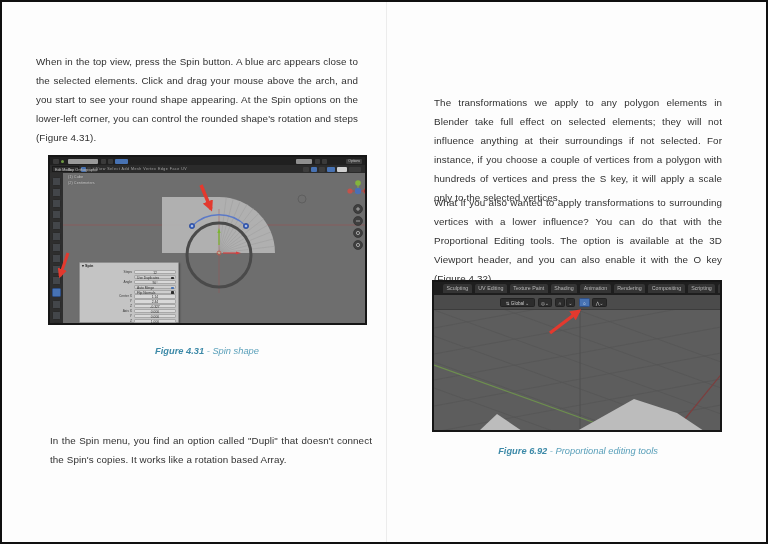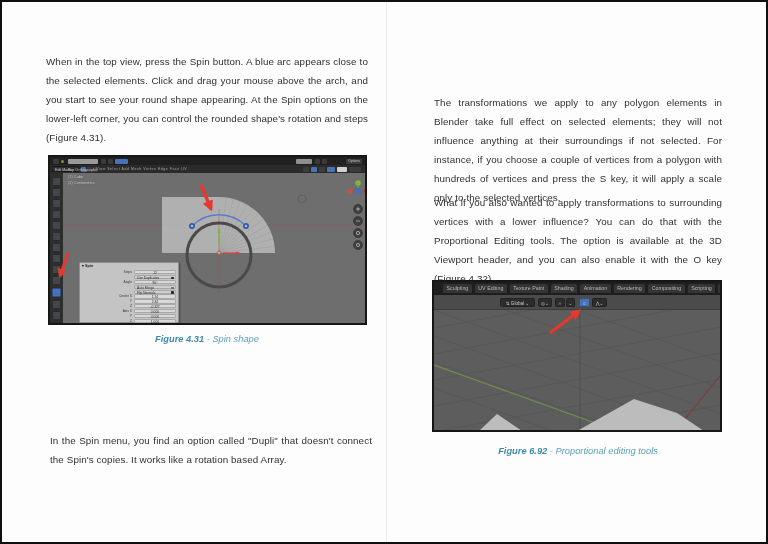--- a/index.html
+++ b/index.html
@@ -61,21 +61,21 @@
   .selbtn { position:absolute; top:0; height:9px; background:#a9a9a9; color:#1e1e1e; font-size:5.2px;
             line-height:9px; text-align:center; border-radius:2px; border:0.5px solid #7f7f7f; }
   .figsvg { position:absolute; pointer-events:none; }
 </style>
 </head>
 <body>
 
 <div class="sheet">
   <div class="page-divider"></div>
 
-  <p class="body" style="left:44px; top:50px; width:322px;">When in the top view, press the Spin button. A blue arc appears close to the selected elements. Click and drag your mouse above the arch, and you start to see your round shape appearing. At the Spin options on the lower-left corner, you can control the rounded shape's rotation and steps (Figure 4.31).</p>
+  <p class="body" style="left:34px; top:50px; width:322px;">When in the top view, press the Spin button. A blue arc appears close to the selected elements. Click and drag your mouse above the arch, and you start to see your round shape appearing. At the Spin options on the lower-left corner, you can control the rounded shape's rotation and steps (Figure 4.31).</p>
 
   <div class="fig431">
 
     <div class="f31-topbar">
       <div class="chip" style="left:3px; top:1.5px; width:6px; height:5px; background:#3a3a3a;"></div>
       <div class="chip" style="left:11px; top:2.5px; width:3px; height:3px; background:#6f9a43; border-radius:50%;"></div>
       <div class="chip" style="left:18px; top:1.5px; width:30px; height:5px; background:#9a9a9a;"></div>
       <div class="chip" style="left:51px; top:1.5px; width:5px; height:5px; background:#3a3a3a;"></div>
       <div class="chip" style="left:58px; top:1.5px; width:5px; height:5px; background:#3a3a3a;"></div>
       <div class="chip" style="left:65px; top:1.5px; width:13px; height:5px; background:#4772b3;"></div>
@@ -234,21 +234,21 @@
       <defs>
         <marker id="ah1" viewBox="0 0 10 10" refX="7.5" refY="5" markerWidth="3.2" markerHeight="3.2" orient="auto">
           <path d="M0,0 L10,5 L0,10 Z" fill="#e3392e"></path>
         </marker>
       </defs>
       <line x1="151" y1="28" x2="161" y2="52" stroke="#e3392e" stroke-width="3.4" marker-end="url(#ah1)"></line>
       <line x1="18" y1="96" x2="10" y2="119" stroke="#e3392e" stroke-width="3" marker-end="url(#ah1)"></line>
     </svg>
   </div>
 
-  <div class="caption" style="left:44px; top:332px; width:322px;">
+  <div class="caption" style="left:44px; top:344px; width:322px;">
     <span class="cap-b">Figure 4.31</span><span> - Spin shape</span>
   </div>
 
   <p class="body" style="left:48px; top:429px; width:322px;">In the Spin menu, you find an option called "Dupli" that doesn't connect the Spin's copies. It works like a rotation based Array.</p>
 
 
 
   <p class="body" style="left:432px; top:91px; width:288px;">The transformations we apply to any polygon elements in Blender take full effect on selected elements; they will not influence anything at their surroundings if not selected. For instance, if you choose a couple of vertices from a polygon with hundreds of vertices and press the S key, it will apply a scale only to the selected vertices.</p>
   <p class="body" style="left:432px; top:191px; width:288px;">What if you also wanted to apply transformations to surrounding vertices with a lower influence? You can do that with the Proportional Editing tools. The option is available at the 3D Viewport header, and you can also enable it with the O key (Figure 4.32).</p>
 

